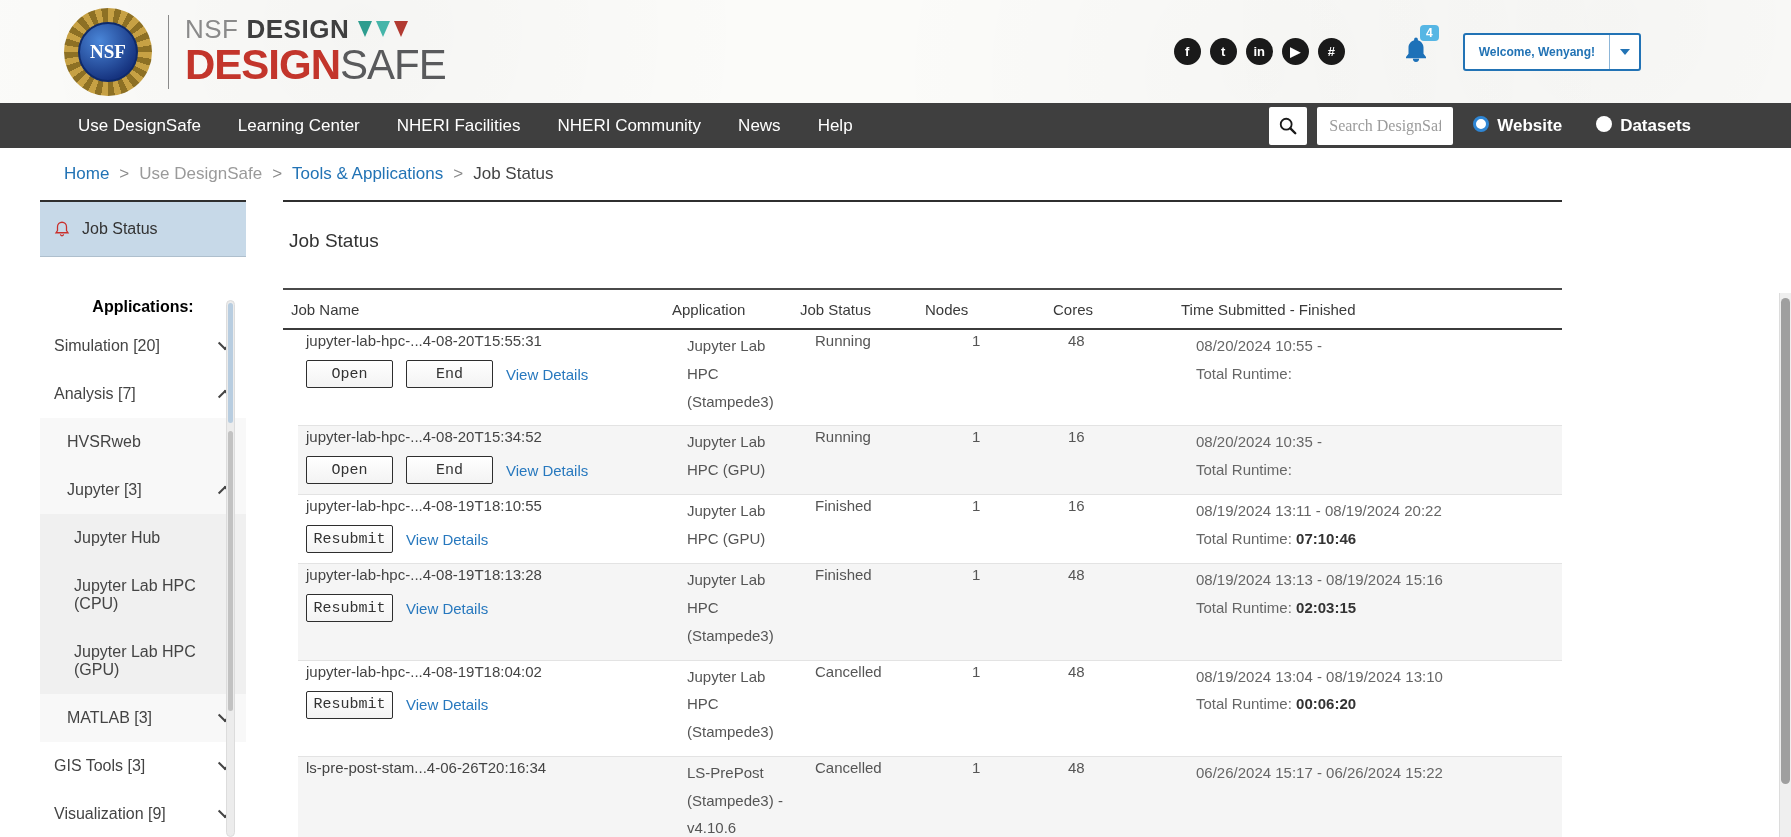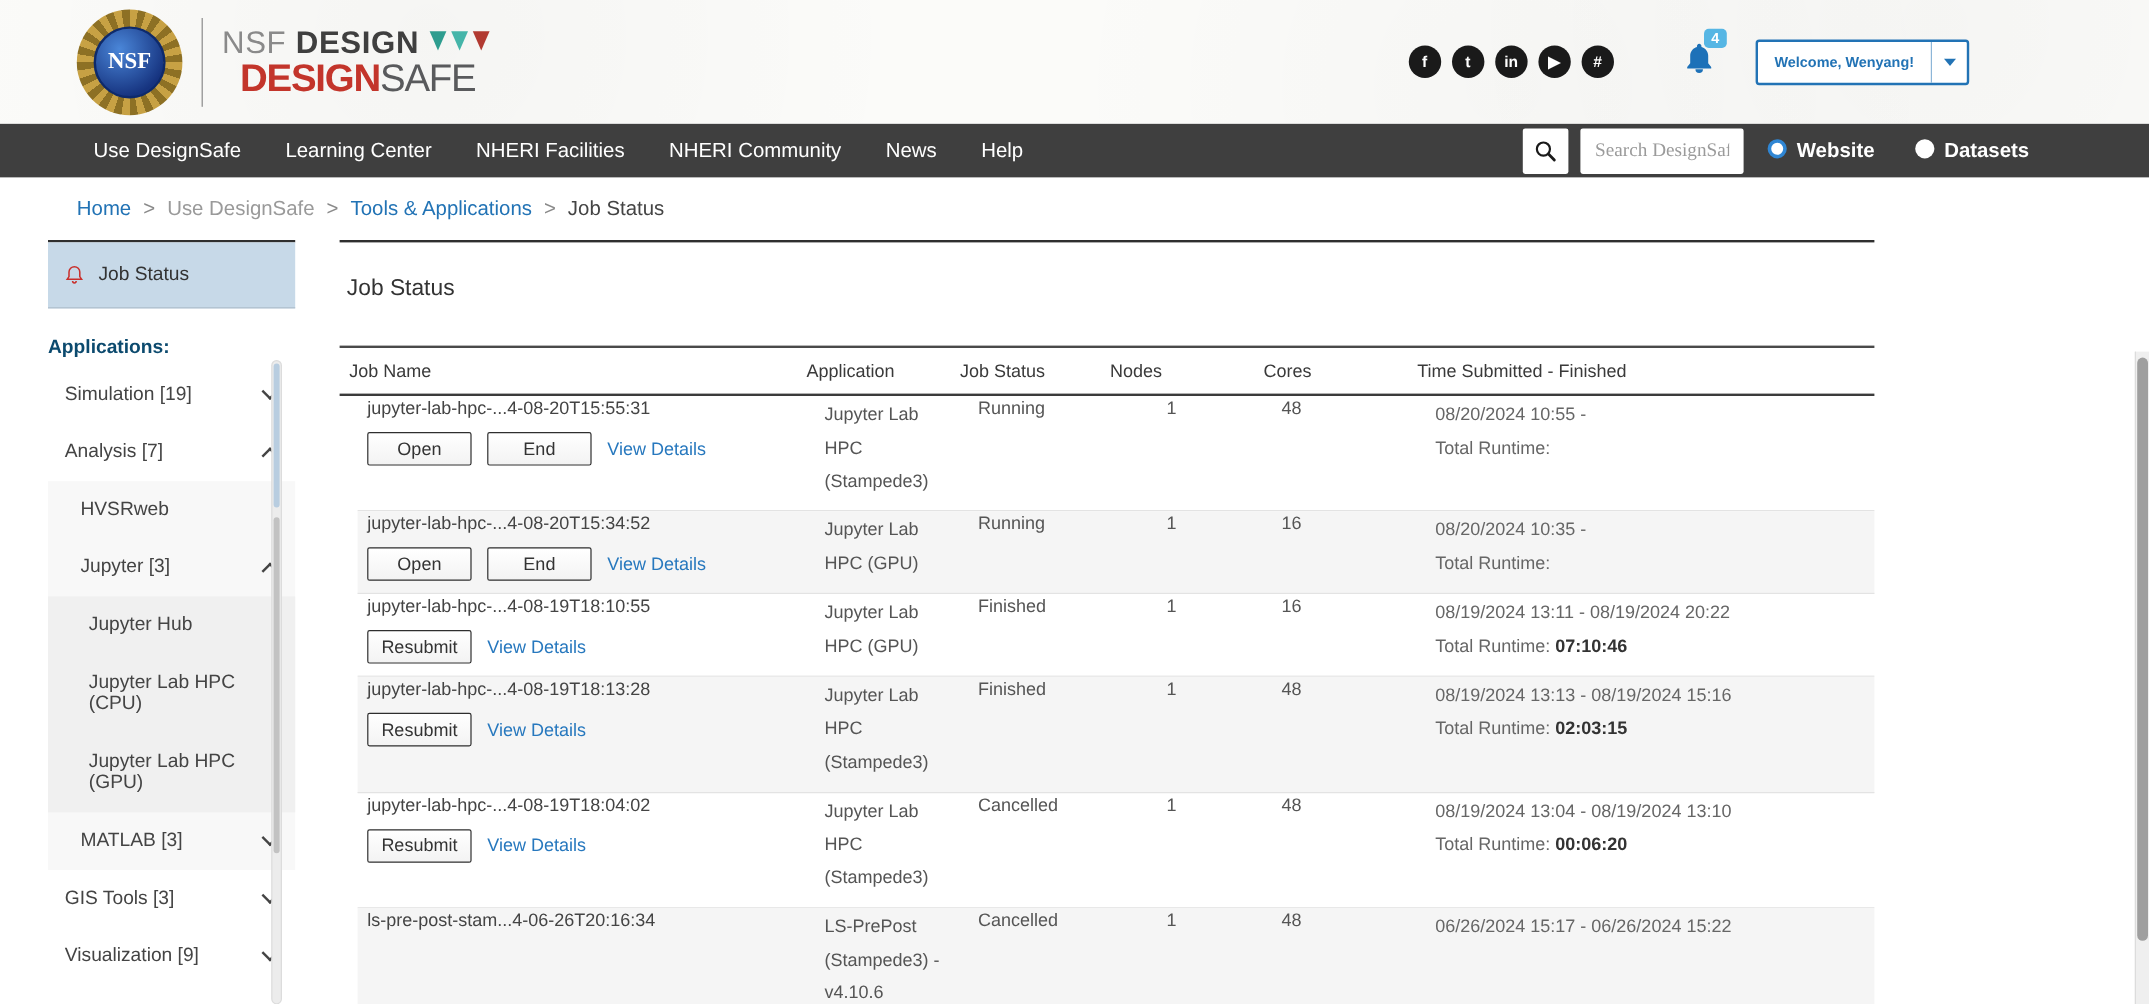--- a/index.html
+++ b/index.html
@@ -29,21 +29,21 @@
     width:60px; height:60px; border-radius:50%;
     background:radial-gradient(circle at 35% 30%, #4a86d8, #16337f 75%);
     display:flex; align-items:center; justify-content:center;
     font-family:"Liberation Serif", serif; font-weight:bold; color:#fff; font-size:19px;
     border:2px solid #0e2a6b;
   }
   .logo-divider{ width:1px; height:74px; background:#8a8a8a; }
   .brand-line1{ display:flex; align-items:center; gap:8px; }
   .brand-nsf{ font-size:26px; color:#8a8a8a; letter-spacing:0.5px; }
   .brand-nheri{ font-size:26px; font-weight:bold; color:#3f3f3f; letter-spacing:0.5px; }
-  .brand-line2{ font-size:32px; font-weight:bold; letter-spacing:-1px; margin-top:-4px;text-align:center; }
+  .brand-line2{ font-size:42px; font-weight:bold; letter-spacing:-1px; margin-top:-4px; }
   .brand-design{ color:#c3352b; }
   .brand-safe{ color:#595a5c; font-weight:normal; }
 
   .header-right{ display:flex; align-items:center; gap:14px; }
   .social-row{ display:flex; gap:9px; margin-right:42px; }
   .social-circle{
     width:27px; height:27px; border-radius:50%; background:#1a1a1a; color:#fff;
     display:flex; align-items:center; justify-content:center;
     font-size:13px; font-weight:bold; cursor:pointer;
   }
@@ -104,21 +104,21 @@
   
   .content{ display:flex; padding-left:40px; position:relative; height:637px; }
 
   
   .sidebar{ width:206px; flex:0 0 auto; border-top:2px solid #2f2f2f; font-size:16px; }
   .sb-active{
     height:55px; background:#c7d9e8; border-bottom:1px solid #aebfcd;
     display:flex; align-items:center; gap:11px; padding-left:13px; cursor:pointer;
   }
   .sb-active-label{ color:#333; }
-  .sb-heading{ text-align:left; font-weight:bold; color:#0c4a6e; margin:24px 0 6px; }
+  .sb-heading{ text-align:center; font-weight:bold; color:#000000; margin:41px 0 6px; }
   .sb-item{
     display:flex; align-items:center; justify-content:space-between;
     padding:15px 16px 15px 14px; color:#444; cursor:pointer;
   }
   .panel-1{ background:#f8f8f8; }
   .panel-1 .sb-item{ padding-left:27px; }
   .panel-2{ background:#f0f0f0; }
   .panel-2 .sb-item{ padding-left:34px; }
   .chev{
     width:10px; height:10px; border-right:2.5px solid #444; border-bottom:2.5px solid #444;
@@ -156,21 +156,21 @@
     font-size:15px; color:#3a3a3a; }
   .thead .hcell{ white-space:nowrap; }
   .col-name{ padding-left:8px; }
   .data-row{ border-bottom:1px solid #e3e3e3; padding:2px 0 10px; font-size:15px;margin-left:15px; }
   .data-row.alt{ background:#f5f5f5; }
   .job-name{ color:#444; padding-left:8px; }
   .row-actions{ display:flex; align-items:center; gap:13px; margin-top:11px; padding-left:8px; }
   .job-btn{
     width:87px; height:28px; border:1px solid #2e2e2e; border-radius:2px;
     background:linear-gradient(#ffffff,#f3f3f3); font-size:15px; color:#333;
-    font-family:Liberation Sans, sans-serif; cursor:pointer;
+    font-family:Liberation Mono, monospace; cursor:pointer;
   }
   .view-details{ color:#2778be; cursor:pointer; font-size:15px; }
   .cell-app{ color:#555; line-height:1.85; padding-right:14px; }
   .cell-status{ color:#555; }
   .cell-nodes{ color:#555; padding-left:32px; }
   .cell-cores{ color:#555; }
   .cell-time{ color:#666; line-height:1.85; }
   .runtime-value{ font-weight:bold; color:#333; }
 
   
@@ -278,21 +278,21 @@
       <svg width="18" height="18" viewBox="0 0 24 24" fill="none" stroke="#c9302c" stroke-width="1.7">
         <path d="M12 3a6 6 0 0 0-6 6v5l-2 3h16l-2-3V9a6 6 0 0 0-6-6z"></path>
         <path d="M10 19a2 2 0 0 0 4 0"></path>
       </svg>
       <span class="sb-active-label">Job Status</span>
     </div>
 
     <div class="sb-heading">Applications:</div>
 
     <div class="sb-item">
-      <span>Simulation [19]</span>
+      <span>Simulation [20]</span>
       <span class="chev down"></span>
     </div>
 
     <div class="sb-item">
       <span>Analysis [7]</span>
       <span class="chev up"></span>
     </div>
 
     <div class="panel-1">
       <div class="sb-item">

